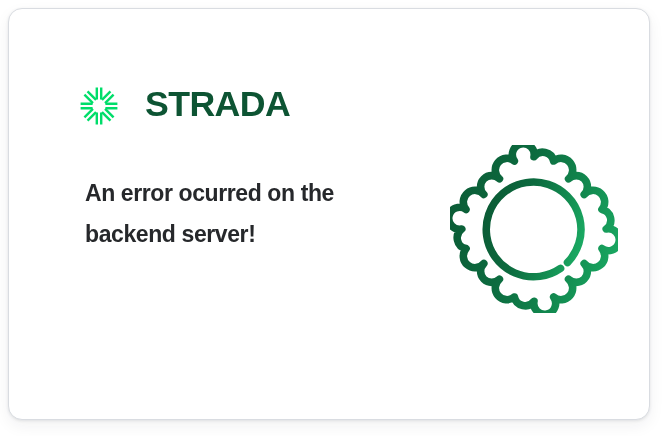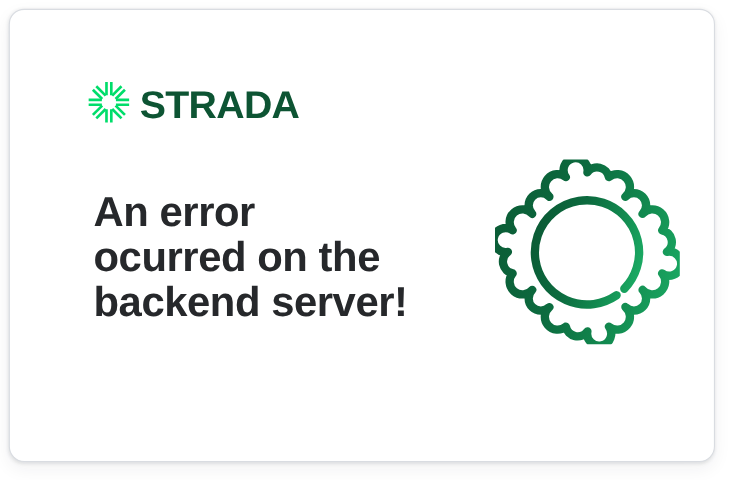--- a/index.html
+++ b/index.html
@@ -26,24 +26,24 @@
     border-radius: 14px;
     box-shadow: 0 1px 3px rgba(30, 36, 48, 0.10),
                 0 6px 16px rgba(30, 36, 48, 0.06);
     overflow: hidden;
   }
 
   
   #brand-lockup {
     position: absolute;
     left: 70px;
-    top: 64px;
+    top: 77px;
     display: flex;
-    align-items: flex-end;
-    gap: 8px;
+    align-items: flex-start;
+    gap: 26px;
   }
   #brand-mark-icon {
     display: block;
     width: 40px;
     height: 40px;
     flex: 0 0 auto;
   }
   #brand-wordmark {
     font-family: "Liberation Sans", sans-serif;
     font-size: 35px;
@@ -56,21 +56,21 @@
     transform-origin: left center;
   }
 
   
   #error-message {
     position: absolute;
     left: 76px;
     top: 164px;
     width: 290px;
     font-family: "Liberation Sans", sans-serif;
-    font-size: 38px;
+    font-size: 23px;
     font-weight: bold;
     line-height: 41px;
     letter-spacing: -0.4px;
     color: #26282b;
   }
 
   
   #gear-illustration {
     position: absolute;
     left: 441px;

